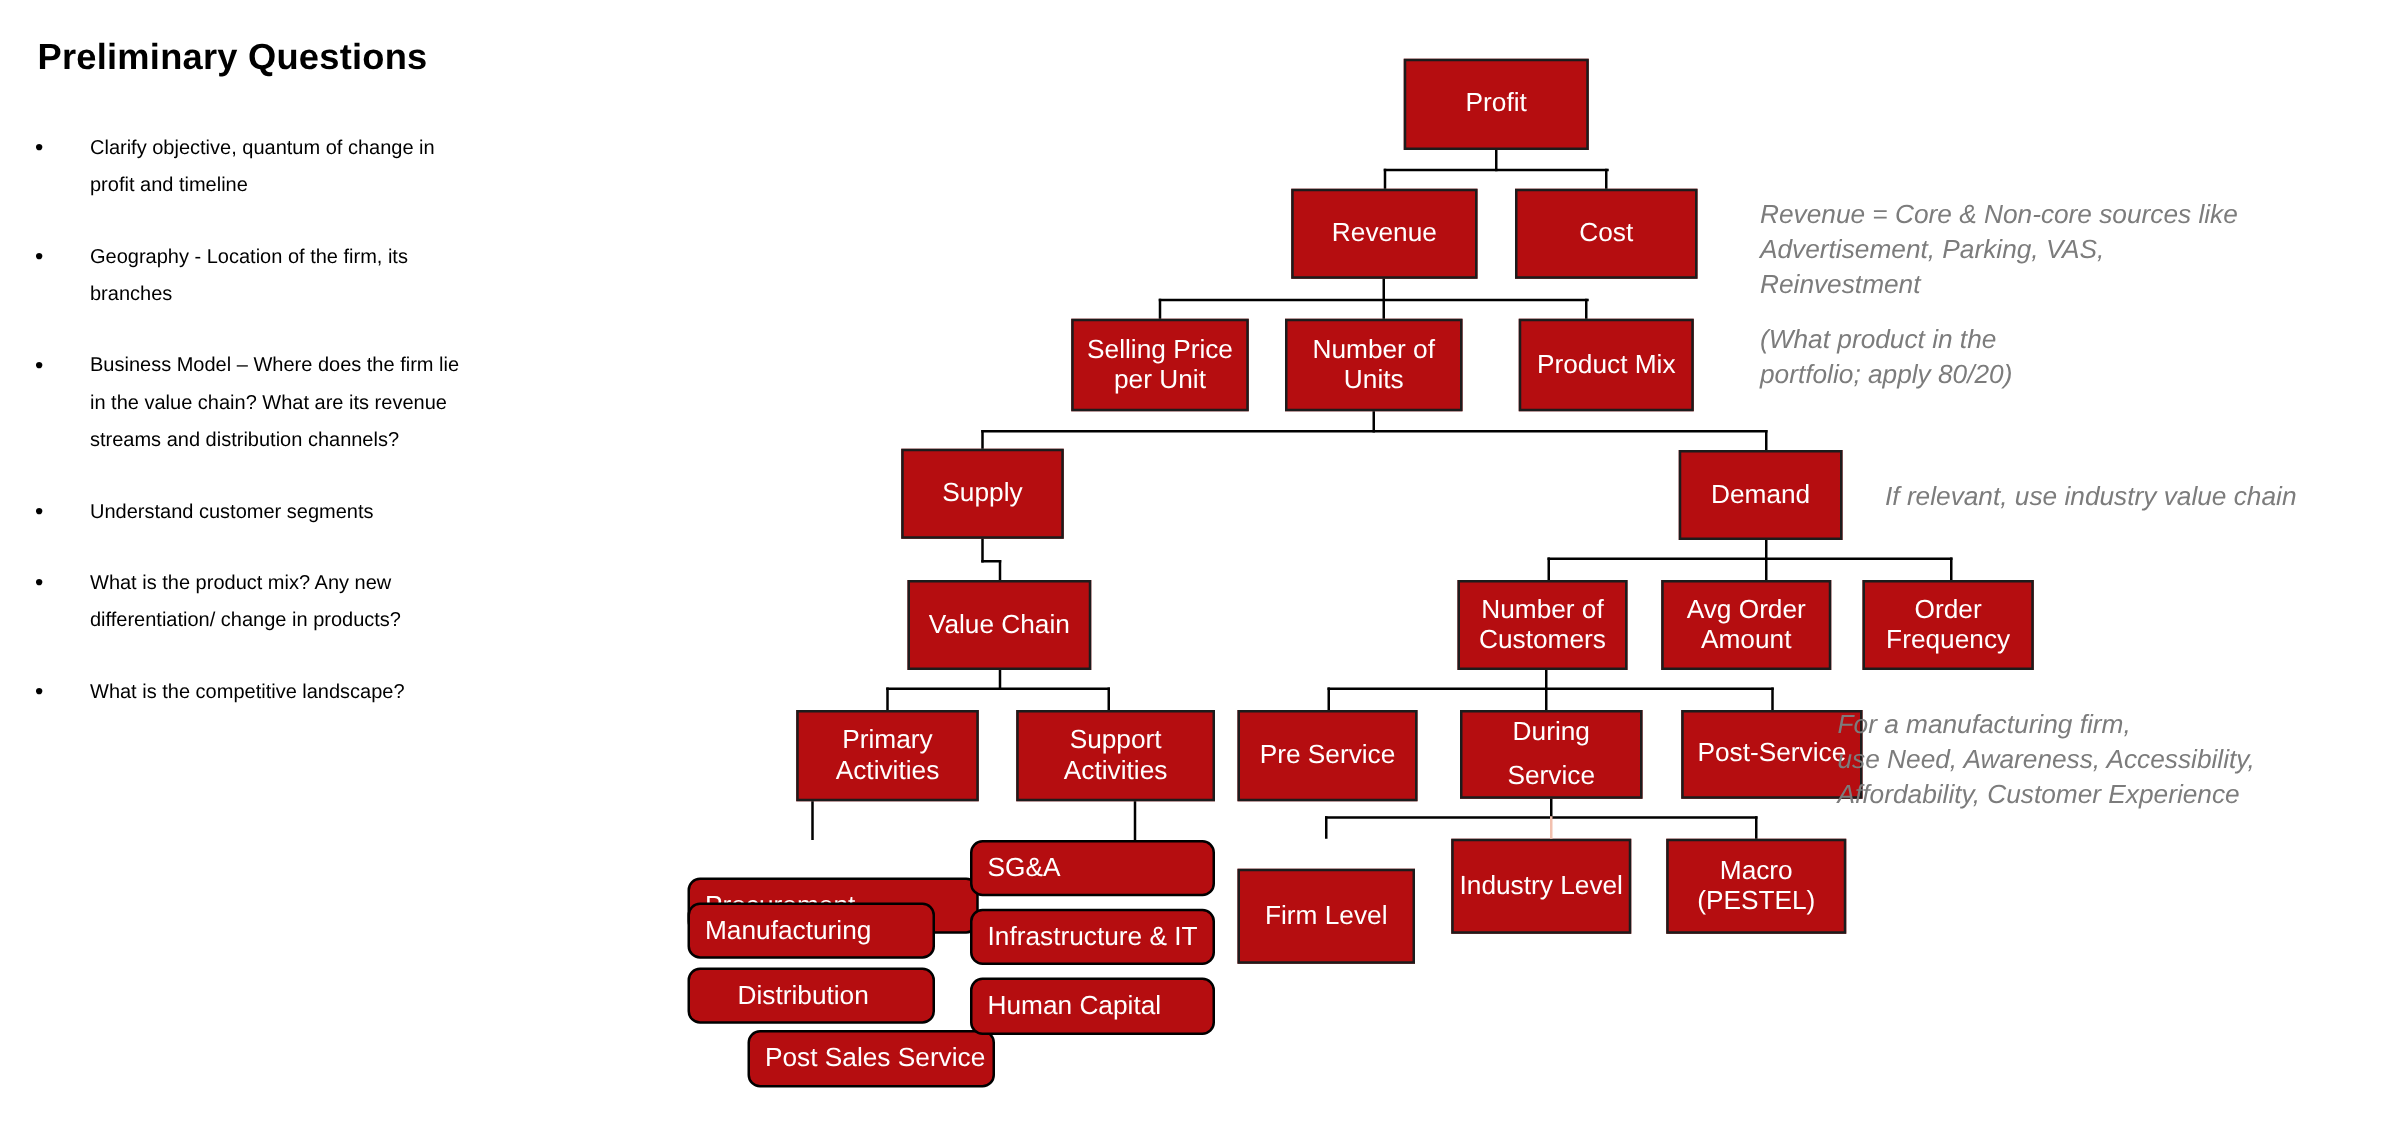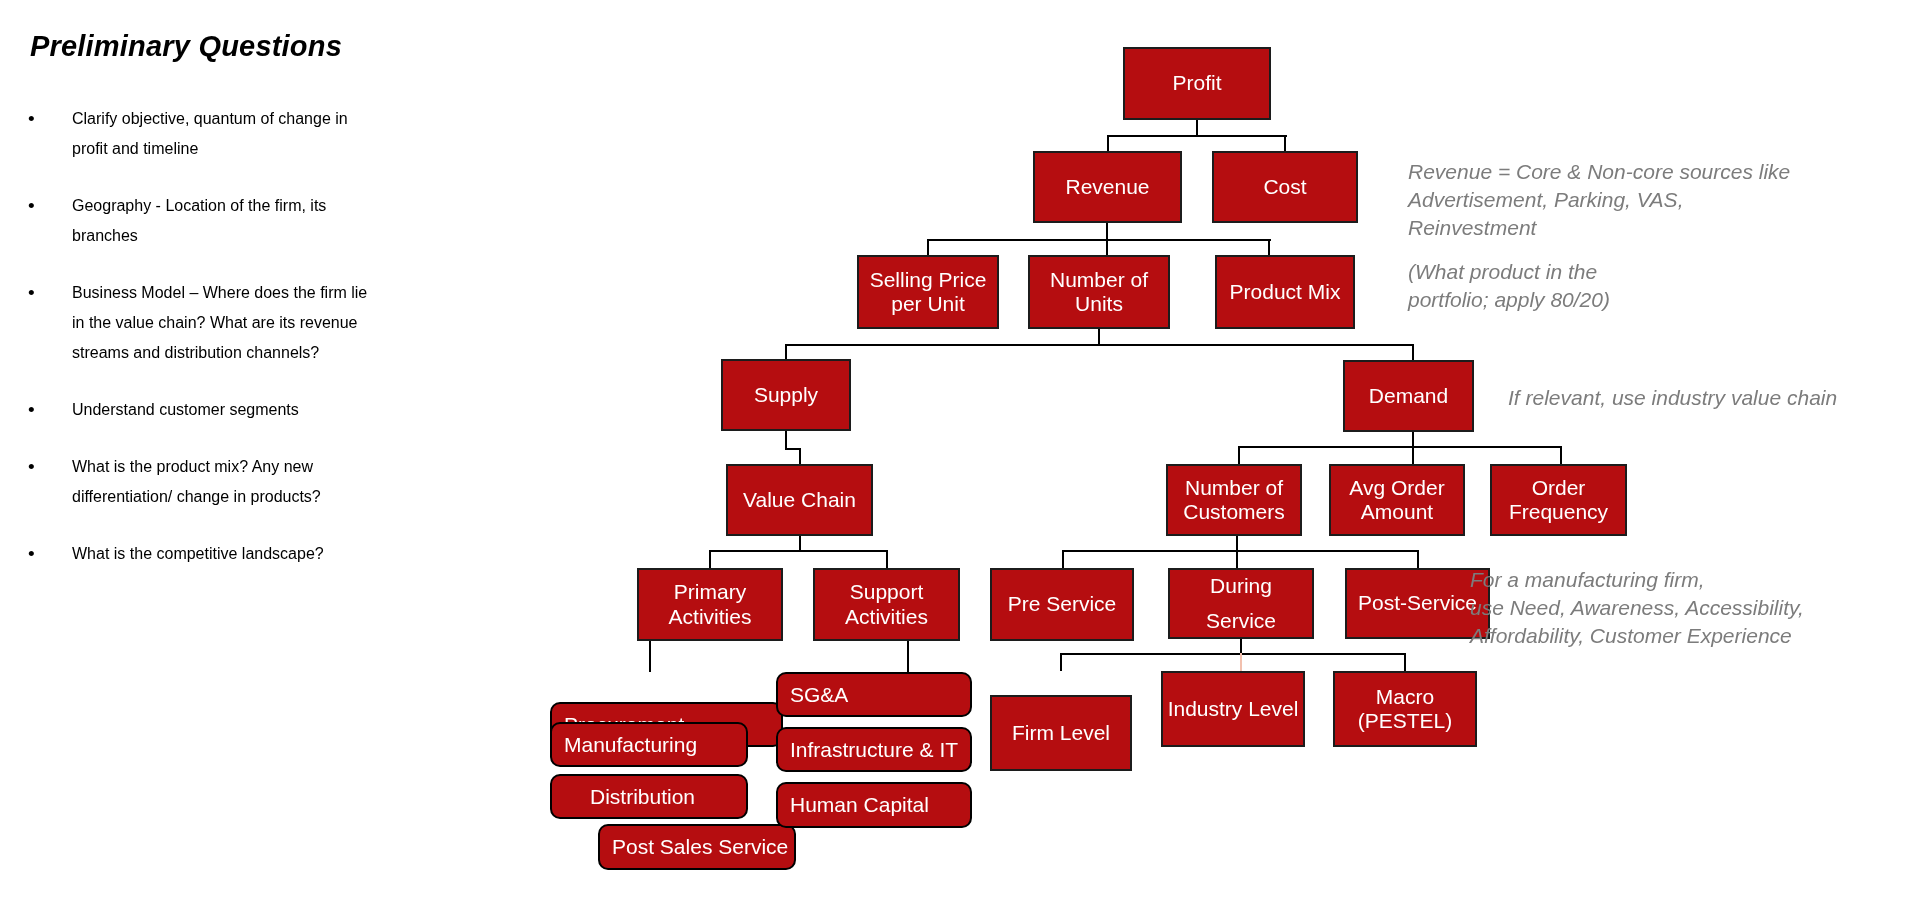--- a/index.html
+++ b/index.html
@@ -9,21 +9,21 @@
     font-family:"Liberation Sans", sans-serif;
     overflow:hidden;
     position:relative;
   }
   .canvas{position:absolute;left:0;top:0;width:1920px;height:918px;background:#fff;}
 
   
   .page-title{
     position:absolute;left:30px;top:30px;
     font-size:29px;font-weight:700;color:var(--body-text,#000);
-    margin:0;letter-spacing:0.2px;font-style:italic;
+    margin:0;letter-spacing:0.2px;
   }
   .bullets{position:absolute;left:28px;top:104px;width:480px;}
   .bullet-item{display:flex;margin-bottom:27px;}
   .bullet-marker{
     flex:0 0 44px;font-size:19px;line-height:30px;color:var(--body-text,#000);
   }
   .bullet-text{
     font-size:16px;line-height:30px;color:var(--body-text,#000);
     white-space:pre-line;
   }
@@ -116,21 +116,21 @@
   <div class="node" style="left:1343px;top:360px;width:131px;height:72px;">Demand</div>
   <div class="node" style="left:726px;top:464px;width:147px;height:72px;">Value Chain</div>
   <div class="node" style="left:1166px;top:464px;width:136px;height:72px;">Number of
 Customers</div>
   <div class="node" style="left:1329px;top:464px;width:136px;height:72px;">Avg Order
 Amount</div>
   <div class="node" style="left:1490px;top:464px;width:137px;height:72px;">Order
 Frequency</div>
   <div class="node" style="left:637px;top:568px;width:146px;height:73px;">Primary
 Activities</div>
-  <div class="node" style="left:813px;top:568px;width:147px;height:73px;">Support
+  <div class="node" style="left:813px;top:568px;width:159px;height:73px;">Support
 Activities</div>
   <div class="node" style="left:990px;top:568px;width:144px;height:73px;">Pre Service</div>
   <div class="node tall-lines" style="left:1168px;top:568px;width:146px;height:71px;">During
 Service</div>
   <div class="node" style="left:1345px;top:568px;width:145px;height:71px;">Post-Service</div>
   <div class="node" style="left:990px;top:671px;width:142px;height:76px;margin-top:24px;">Firm Level</div>
   <div class="node" style="left:1161px;top:671px;width:144px;height:76px;">Industry Level</div>
   <div class="node" style="left:1333px;top:671px;width:144px;height:76px;">Macro
 (PESTEL)</div>
 

